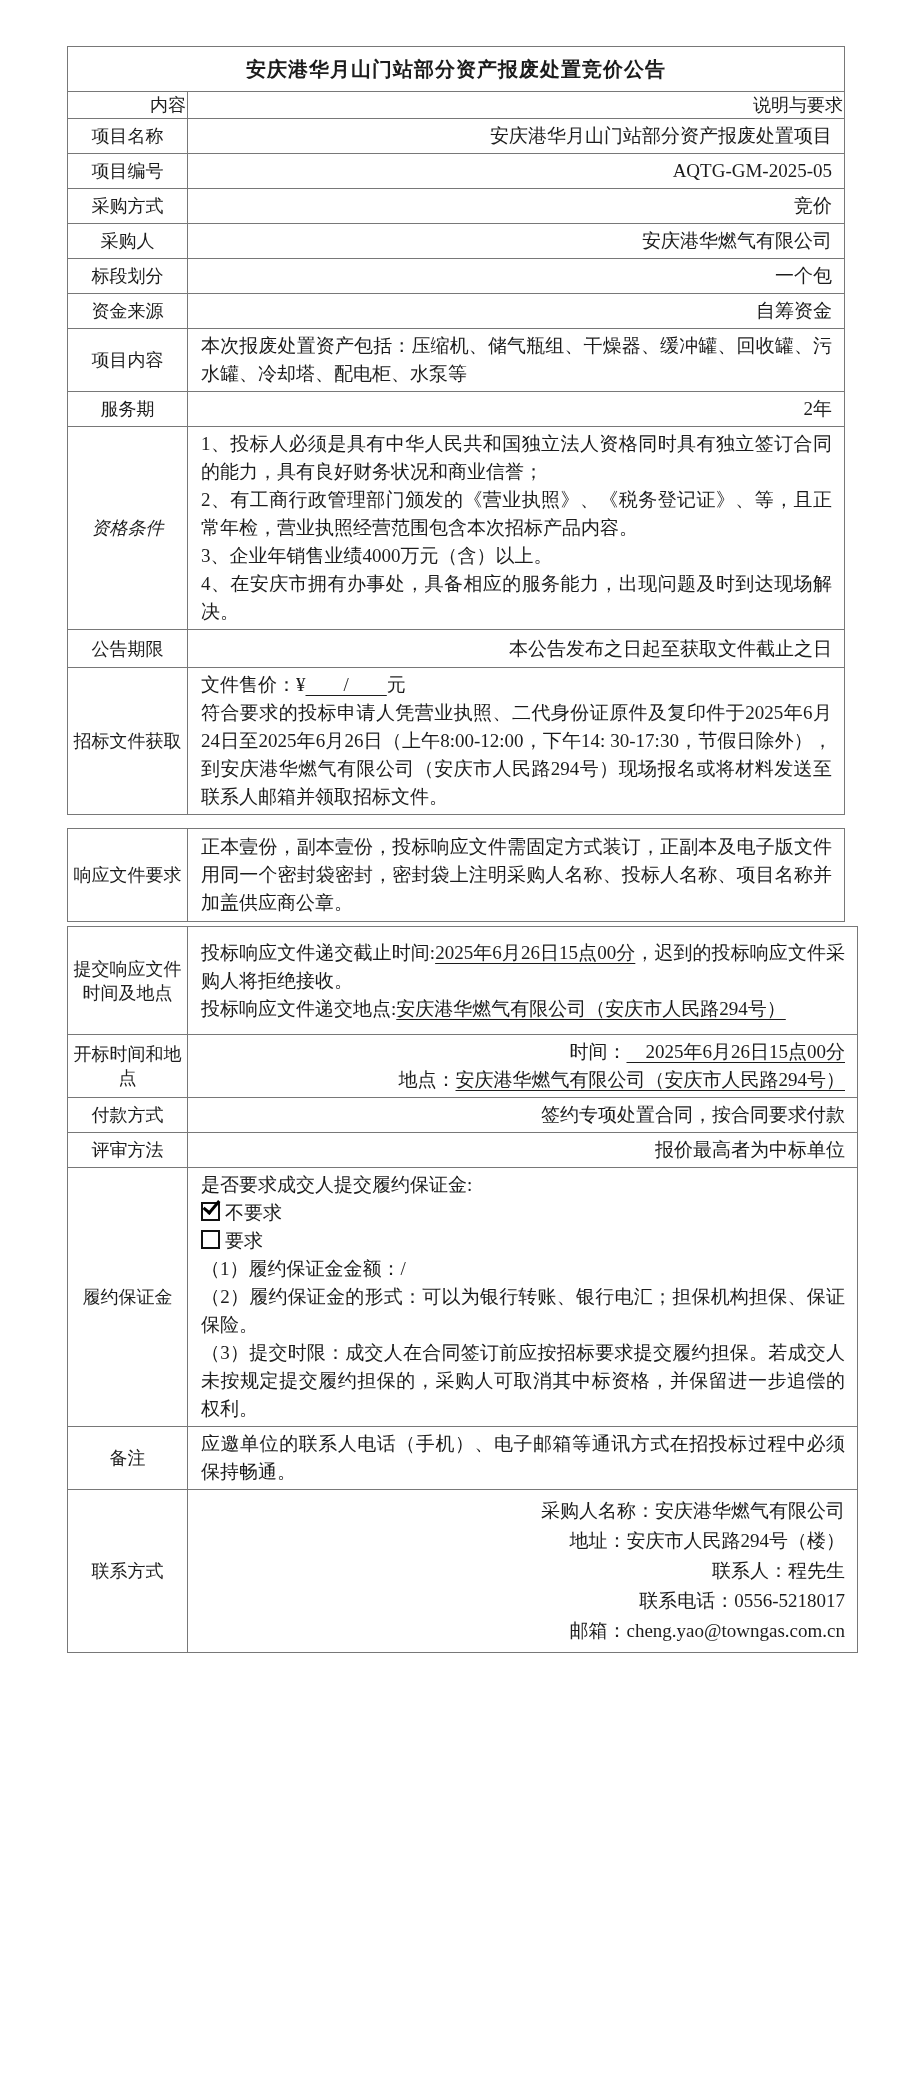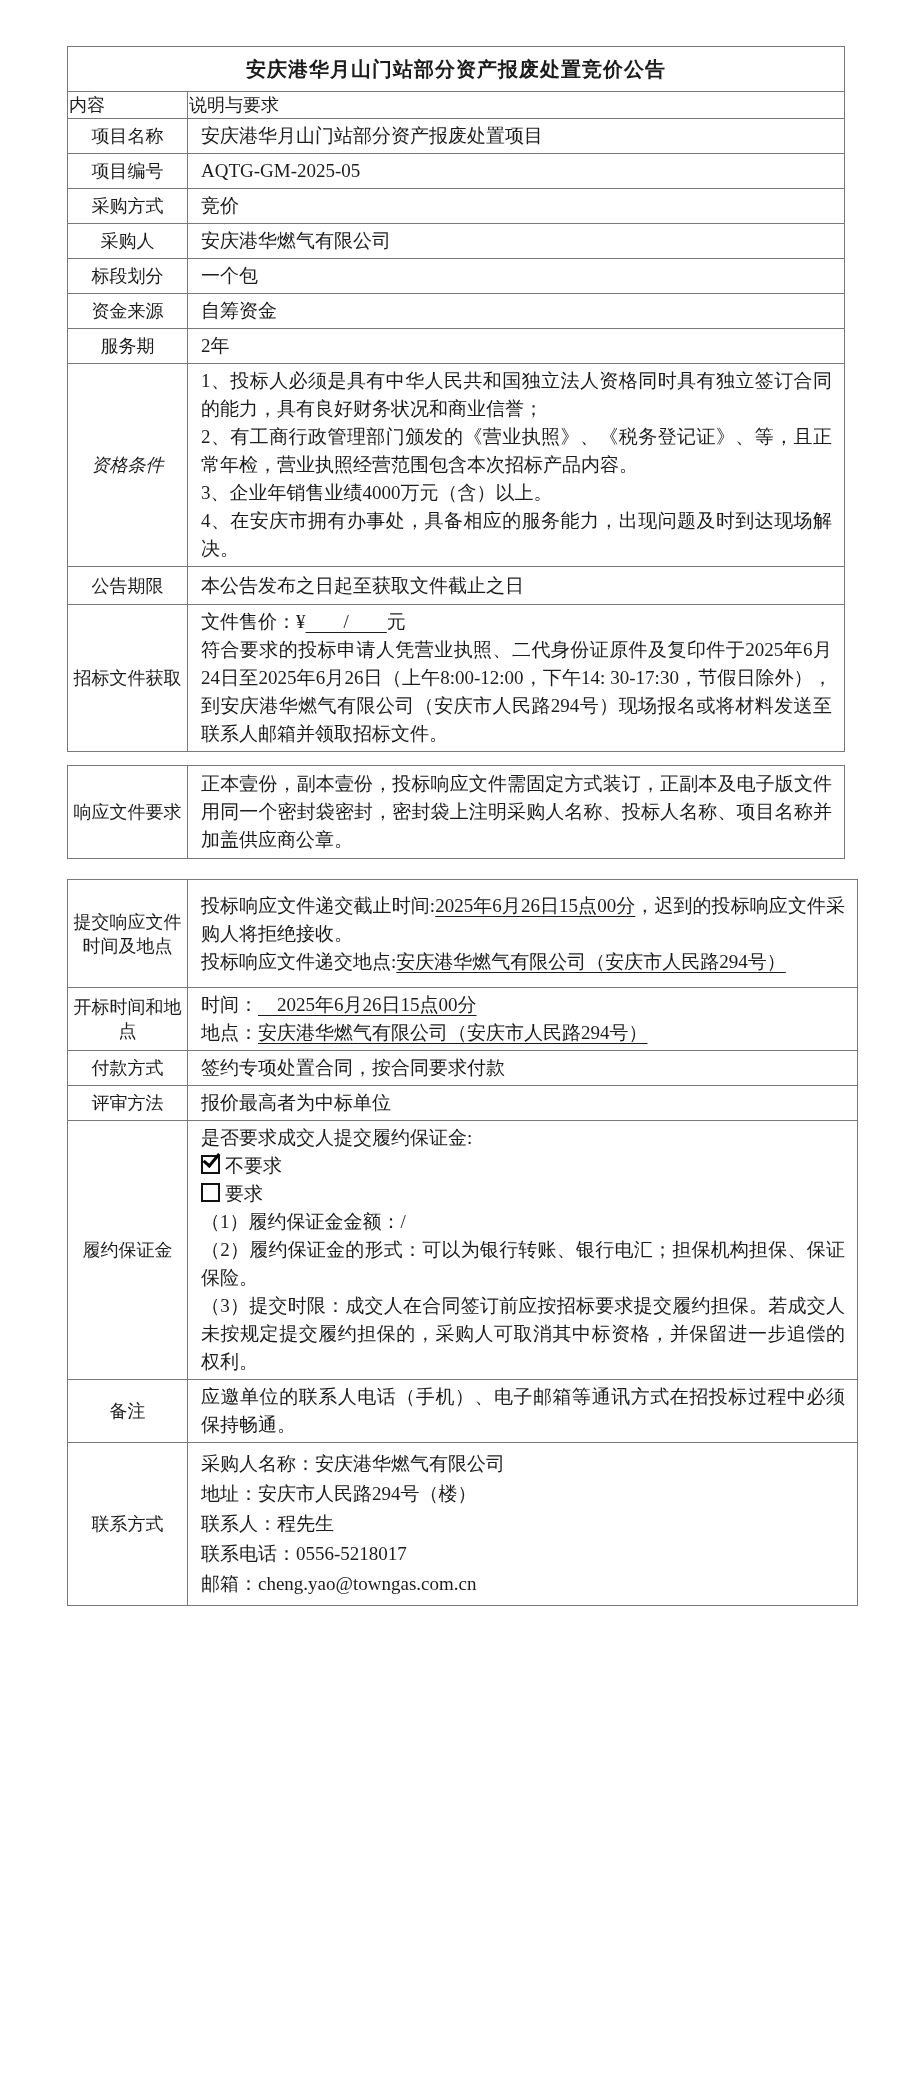--- a/index.html
+++ b/index.html
@@ -3,25 +3,25 @@
 <meta charset="utf-8">
 <style>
   html,body{margin:0;padding:0;background:#ffffff;}
   body{
     width:900px;height:2094px;position:relative;
     font-family:"Liberation Serif","DejaVu Serif",serif;
     color:#1c1c1c;
   }
   .doc{position:absolute;left:67px;top:46px;}
   table{border-collapse:collapse;table-layout:fixed;}
-  td{border:1px solid #787878;vertical-align:middle;overflow:hidden;}
+  td{border:1px solid #787878;vertical-align:middle;overflow:hidden;text-align:right;}
   .t1,.t2{width:778px;}
   .t3{width:791px;}
   .t2{margin-top:13px;}
-  .t3{margin-top:20px;font-family:Liberation Serif, serif;}
+  .t3{margin-top:4px;font-family:Liberation Serif, serif;}
   td.lbl{
     width:120px;text-align:center;font-size:18px;
     padding:2px 1px;line-height:24px;
   }
   td.val{
     font-size:19px;padding:3px 12px 3px 13px;line-height:28px;
   }
   td.val.just{text-align:justify;}
   .title-cell{
     height:42px;text-align:center;font-weight:bold;font-size:20px;
@@ -79,20 +79,24 @@
       <td class="lbl h28">采购人</td>
       <td class="val">安庆港华燃气有限公司</td>
     </tr>
     <tr>
       <td class="lbl h27">标段划分</td>
       <td class="val">一个包</td>
     </tr>
     <tr>
       <td class="lbl h28">资金来源</td>
       <td class="val">自筹资金</td>
+    </tr>
+    <tr>
+      <td class="lbl h55">项目内容</td>
+      <td class="val just">本次报废处置资产包括：压缩机、储气瓶组、干燥器、缓冲罐、回收罐、污水罐、冷却塔、配电柜、水泵等</td>
     </tr>
     <tr>
       <td class="lbl h27">服务期</td>
       <td class="val">2年</td>
     </tr>
     <tr>
       <td class="lbl h185">资格条件</td>
       <td class="val just">
         <p>1、投标人必须是具有中华人民共和国独立法人资格同时具有独立签订合同的能力，具有良好财务状况和商业信誉；</p>
         <p>2、有工商行政管理部门颁发的《营业执照》、《税务登记证》、等，且正常年检，营业执照经营范围包含本次招标产品内容。</p>

